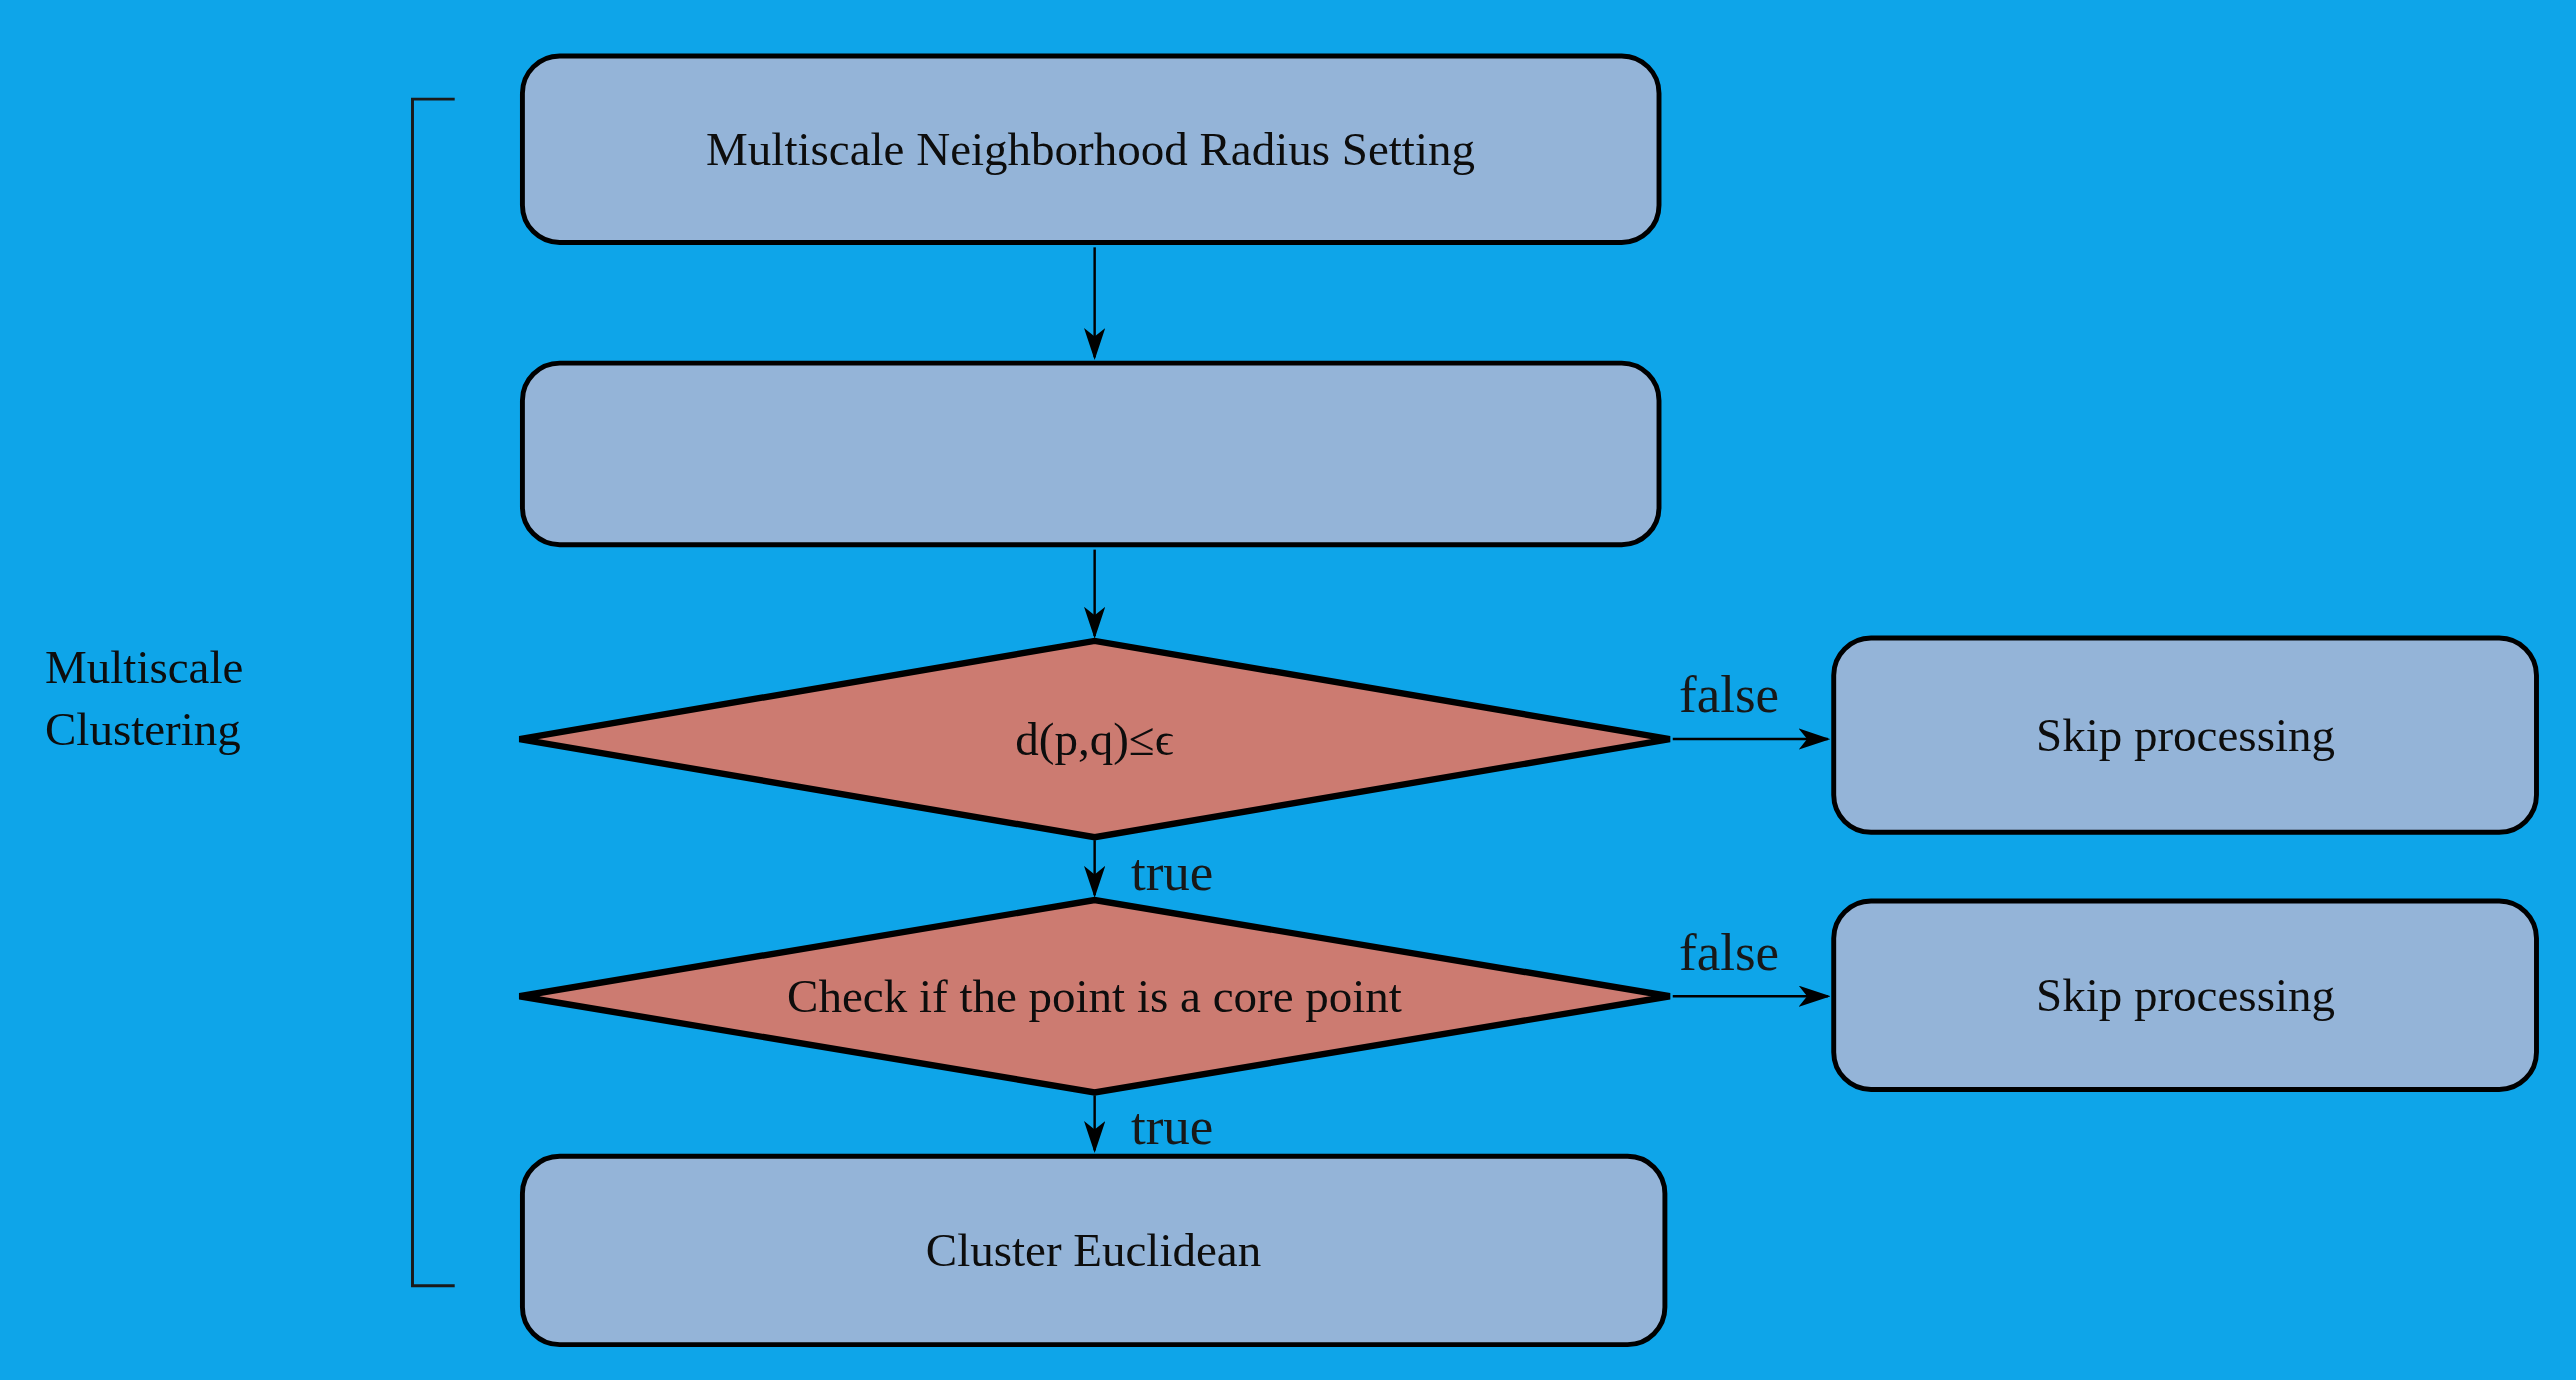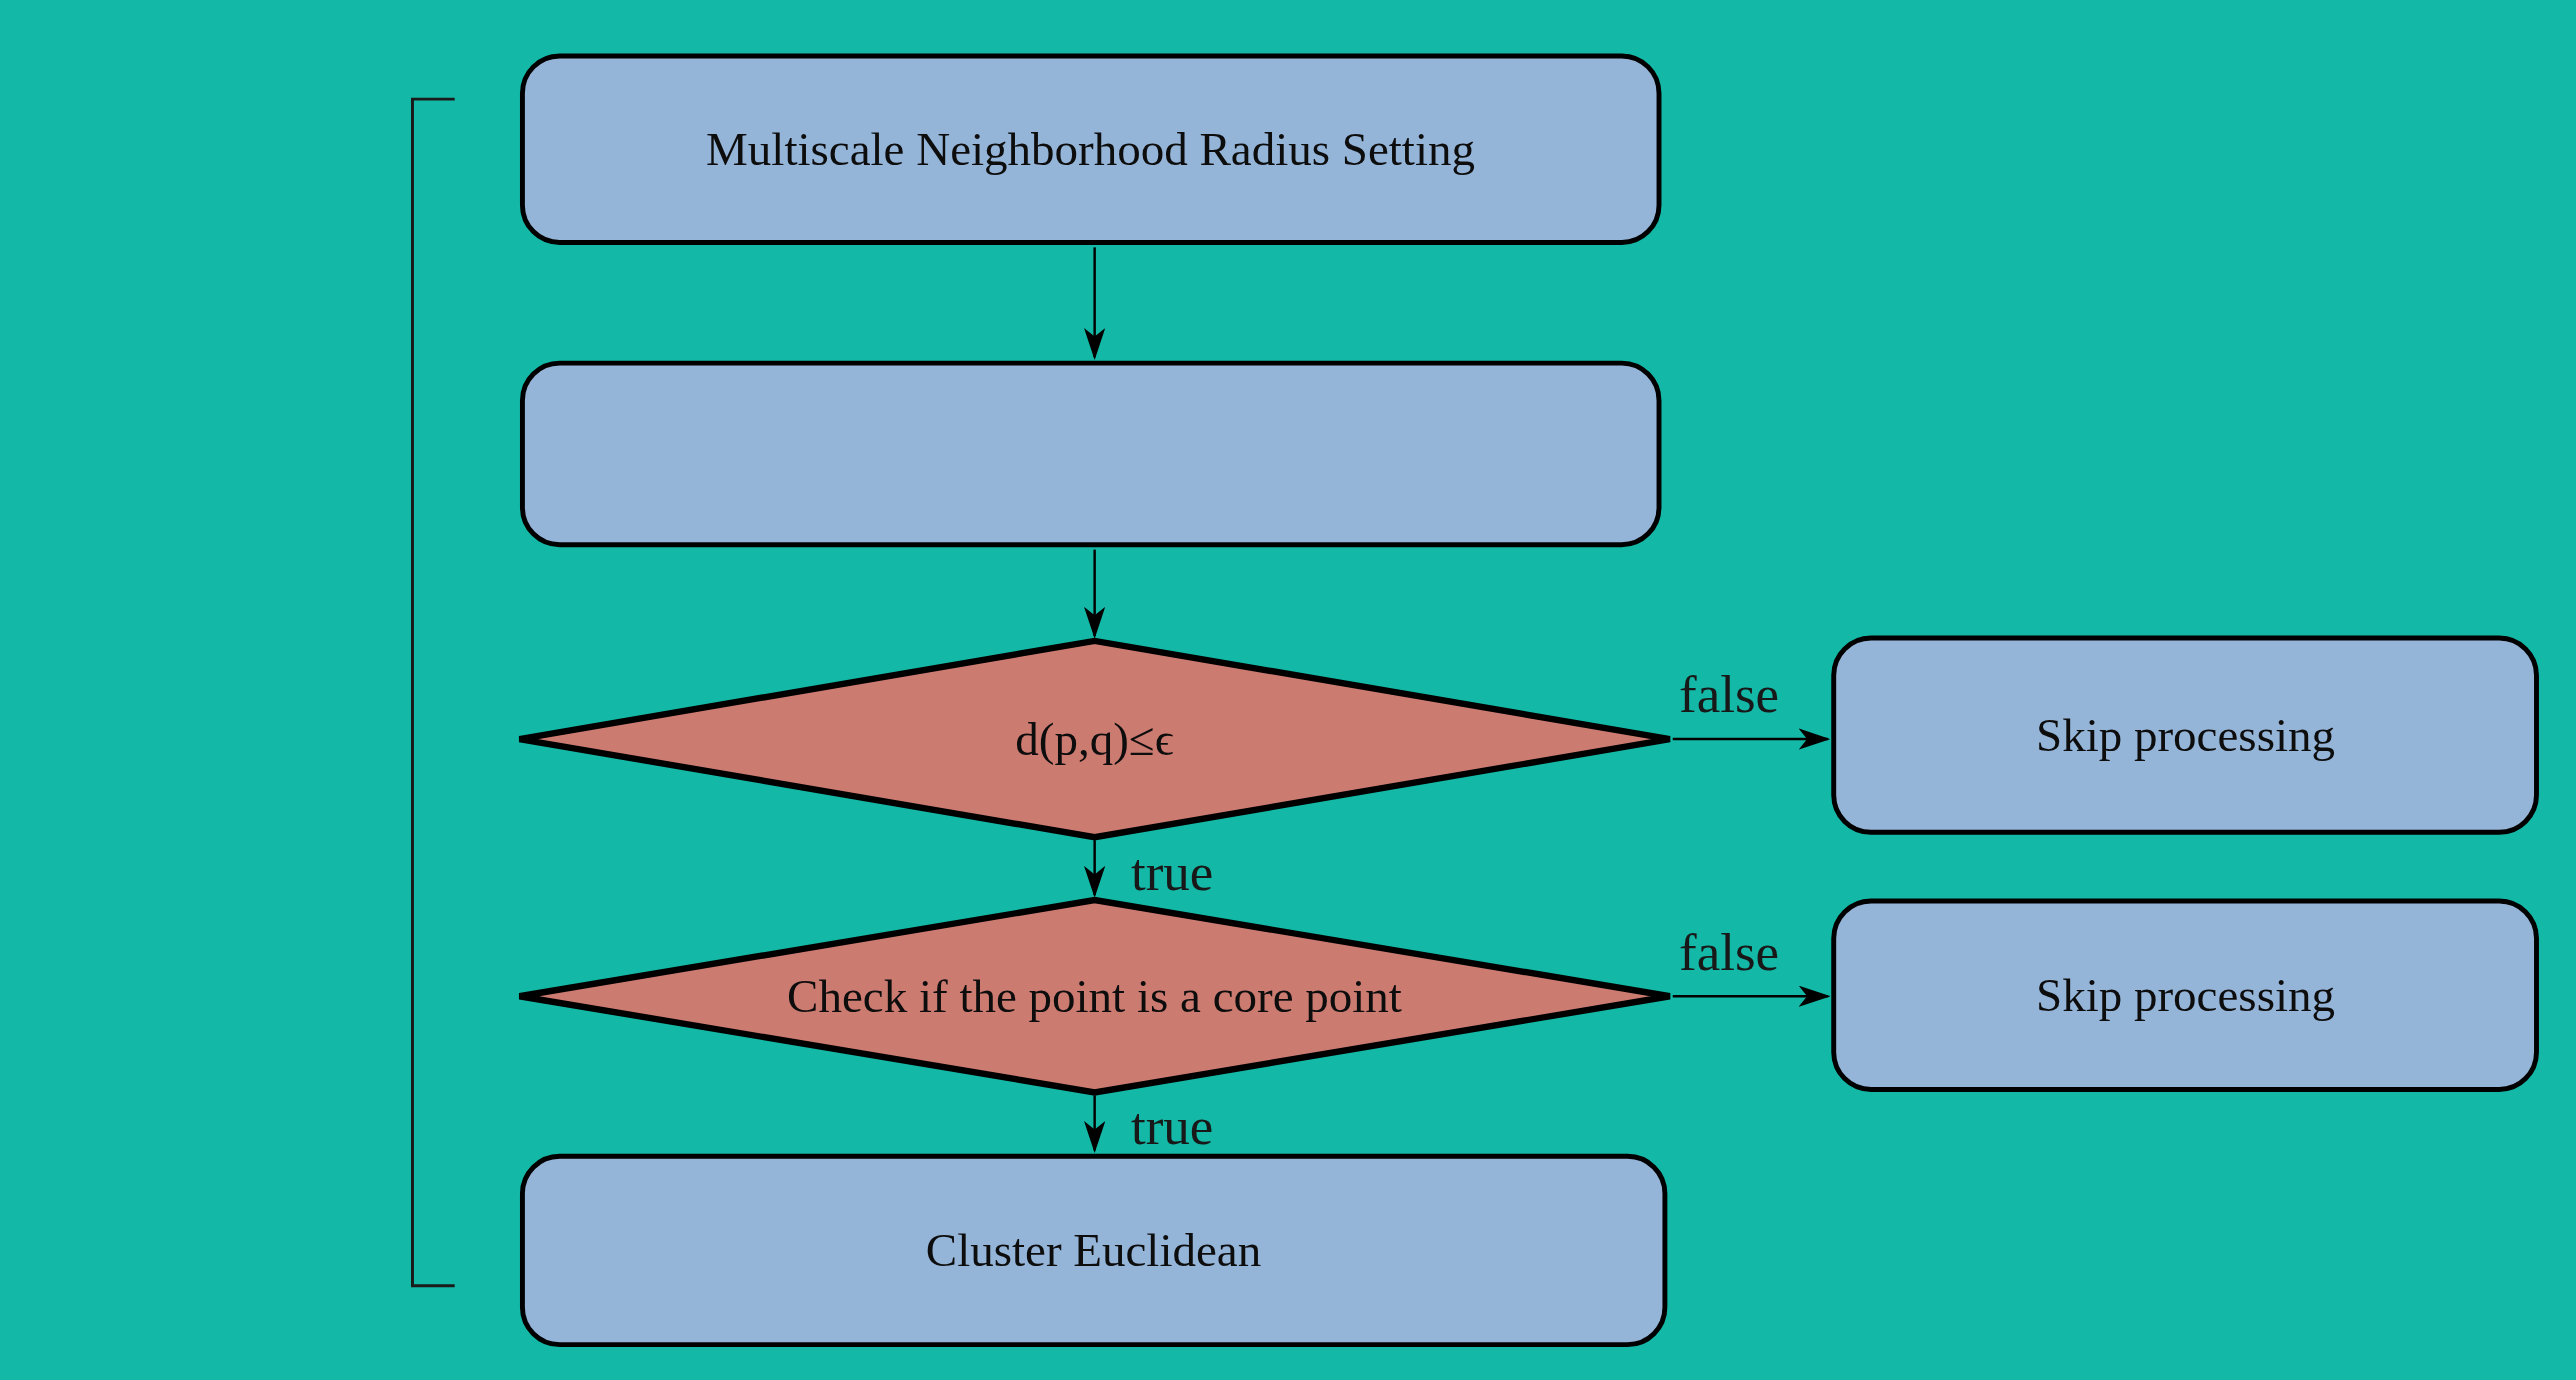--- a/index.html
+++ b/index.html
@@ -4,21 +4,21 @@
 <style>
   html, body {
     margin: 0;
     padding: 0;
     background: #ffffff;
   }
   .canvas {
     position: relative;
     width: 2576px;
     height: 1380px;
-    background: #14b8a6;
+    background: #0ea5e9;
     font-family: "Liberation Serif", "DejaVu Serif", serif;
     color: #0d0d0d;
     overflow: hidden;
   }
   svg.layer {
     position: absolute;
     left: 0;
     top: 0;
   }
   .process {
@@ -114,15 +114,19 @@
   <div class="node-label" style="left:522px; top:1156px; width:1143px; height:188px;">Cluster Euclidean</div>
 
   <div class="edge-label" style="left:1679px; top:668px;">false</div>
 
   <div class="edge-label" style="left:1131px; top:846px;">true</div>
 
   <div class="edge-label" style="left:1679px; top:926px;">false</div>
 
   <div class="edge-label" style="left:1131px; top:1100px;">true</div>
 
+  <div class="side-label">
+    <div>Multiscale</div>
+    <div>Clustering</div>
+  </div>
 
 </div>
 
 
 </body></html>

